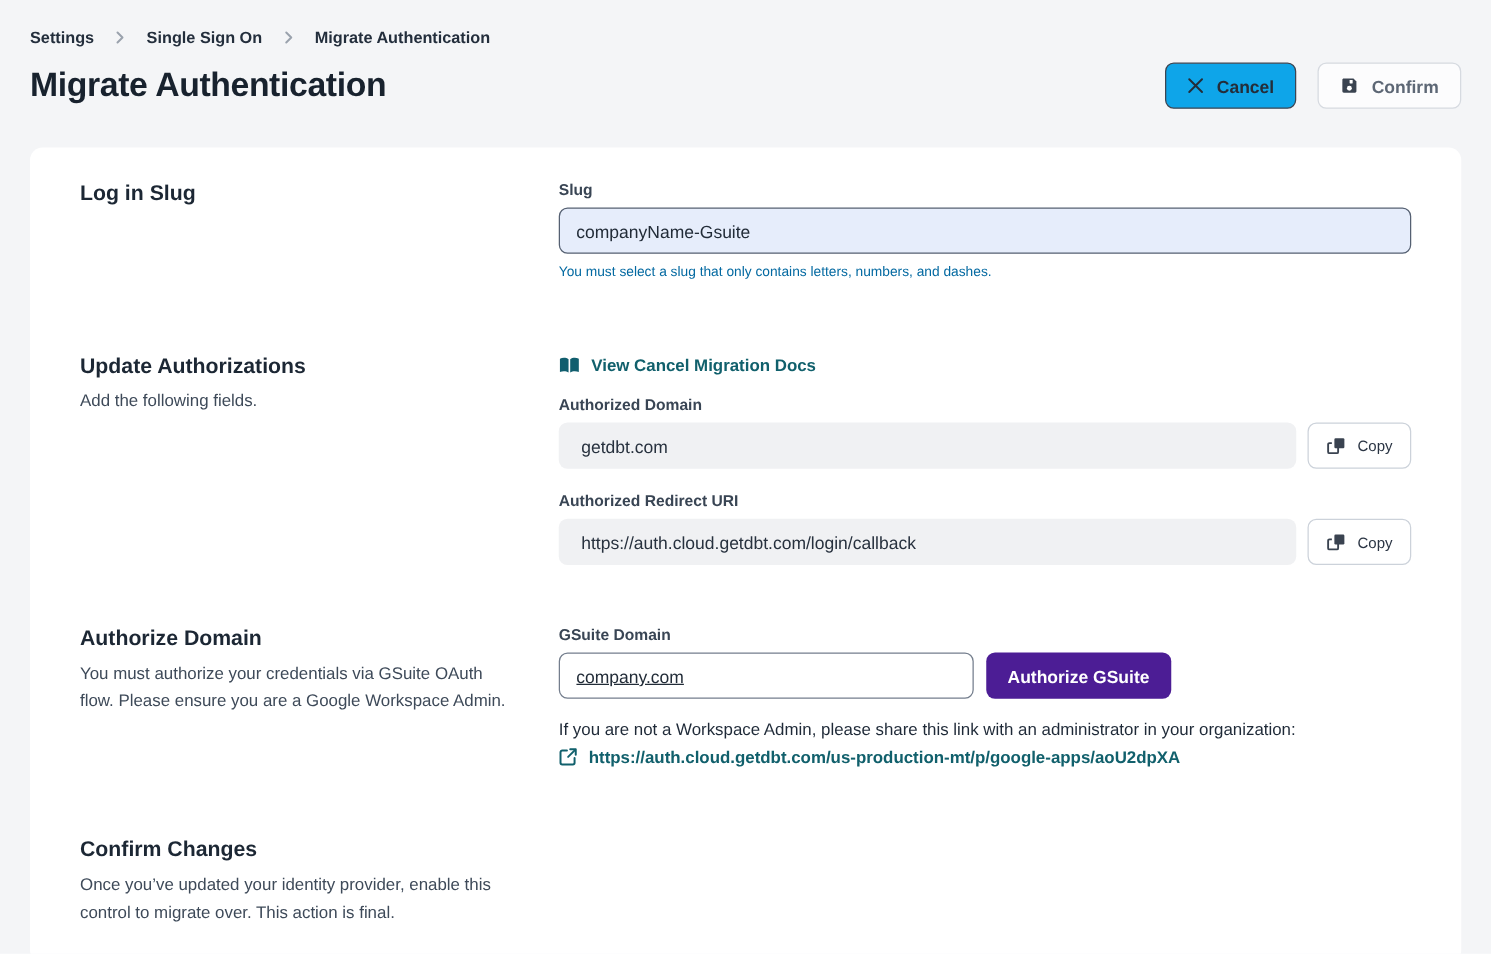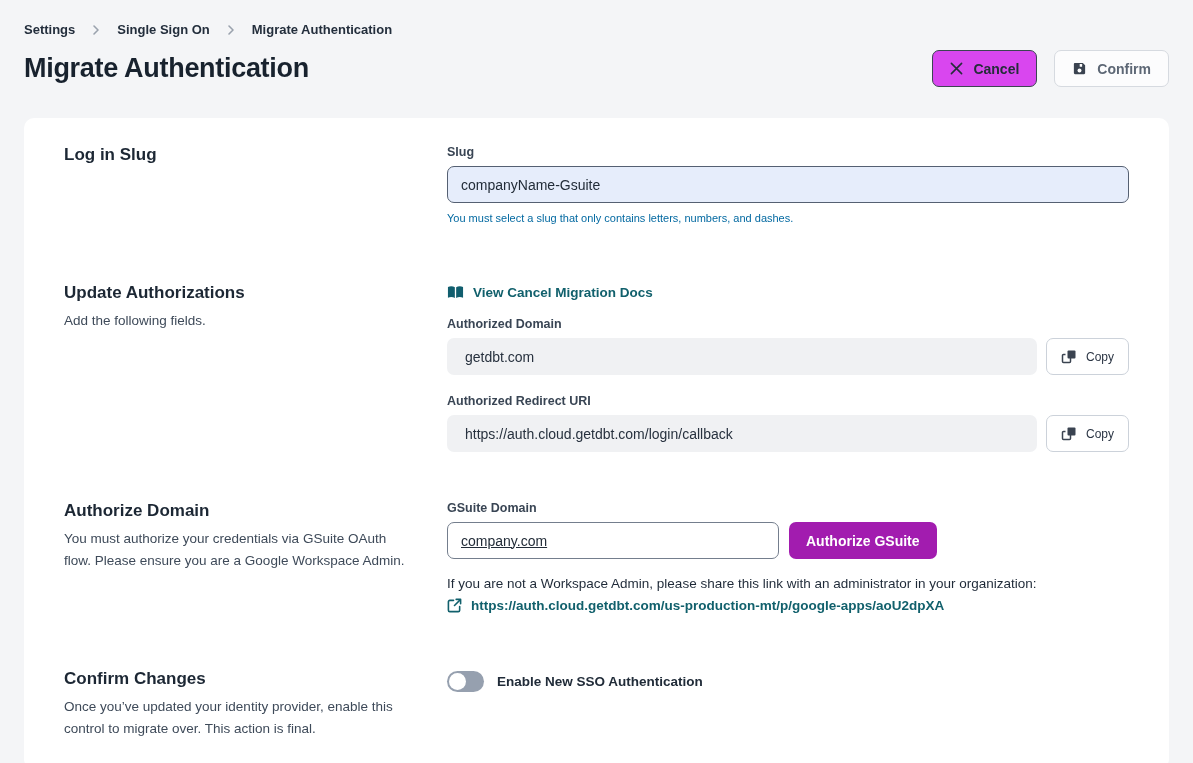--- a/index.html
+++ b/index.html
@@ -22,21 +22,21 @@
   .title-row {
     display: flex; align-items: center; justify-content: space-between;
     margin-top: 13px;
   }
   .page-title { font-size: 27px; font-weight: 700; color: #18222e; letter-spacing: -0.3px; }
   .actions { display: flex; gap: 17px; }
   .btn {
     display: inline-flex; align-items: center; gap: 10px;
     height: 37px; padding: 0 17px;
     border-radius: 7px; font-size: 14px; font-weight: 600;
-    font-family: inherit; cursor: pointer; background: #d946ef;
+    font-family: inherit; cursor: pointer; background: #0ea5e9;
   }
   .btn-cancel { border: 1px solid #3c4552; color: #242d39; }
   .btn-confirm { border: 1px solid #d6dae0; color: #5d6775; background: #fcfcfd; }
 
   
   .card {
     margin: 31px 24px 12px 24px;
     background: #ffffff;
     border-radius: 10px;
     padding: 27px 40px 30px 40px;
@@ -81,21 +81,21 @@
     display: inline-flex; align-items: center; gap: 9px;
     background: #ffffff; border: 1px solid #ccd2da; border-radius: 7px;
     font-size: 12px; font-weight: 400; color: #2b3544;
     font-family: inherit; cursor: pointer; flex-shrink: 0;
   }
 
   .authorize-row { display: flex; align-items: flex-end; gap: 10px; }
   .gsuite-input { width: 332px; background: #ffffff; border: 1px solid #747e8d; text-decoration: underline; }
   .btn-teal {
     height: 37px; padding: 0 17px; border: none; border-radius: 7px;
-    background: #a21caf; color: #ffffff; font-size: 14px; font-weight: 700;
+    background: #4c1d95; color: #ffffff; font-size: 14px; font-weight: 700;
     font-family: inherit; cursor: pointer;
   }
   .admin-note { margin-top: 17px; font-size: 13.5px; color: #1f2a38; }
   .share-link {
     margin-top: 7px; display: inline-flex; align-items: center; gap: 9px;
     font-size: 13.5px; font-weight: 700; color: #11606c; cursor: pointer;
   }
 
   .toggle-row { display: flex; align-items: center; gap: 13px; margin-top: 2px; }
   .toggle {
@@ -241,23 +241,15 @@
         <span>https://auth.cloud.getdbt.com/us-production-mt/p/google-apps/aoU2dpXA</span>
       </a>
     </div>
   </div>
 
   <div class="section sec-confirm-changes">
     <div class="section-left">
       <div class="section-heading">Confirm Changes</div>
       <div class="section-desc">Once you’ve updated your identity provider, enable this control to migrate over. This action is final.</div>
     </div>
-    <div class="section-right">
-      <div class="toggle-row">
-        <div class="toggle">
-          <div class="knob"></div>
-        </div>
-        <div class="toggle-label">Enable New SSO Authentication</div>
-      </div>
-    </div>
   </div>
 
 </div>
 
 </body></html>

